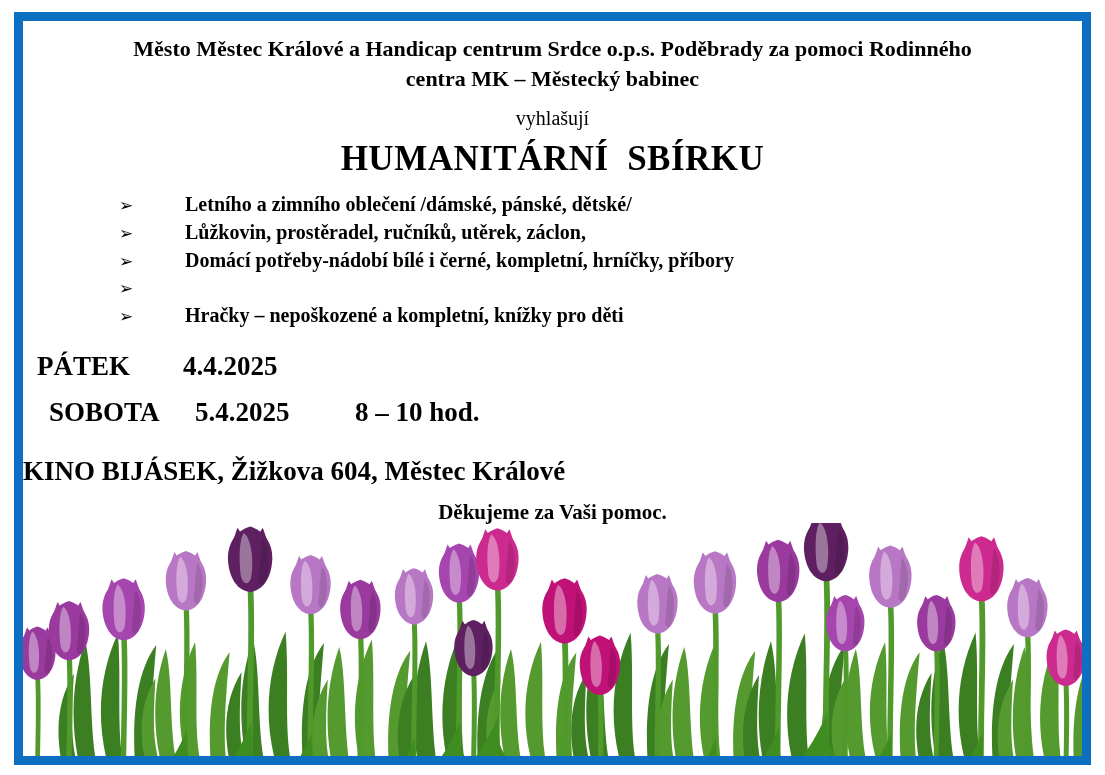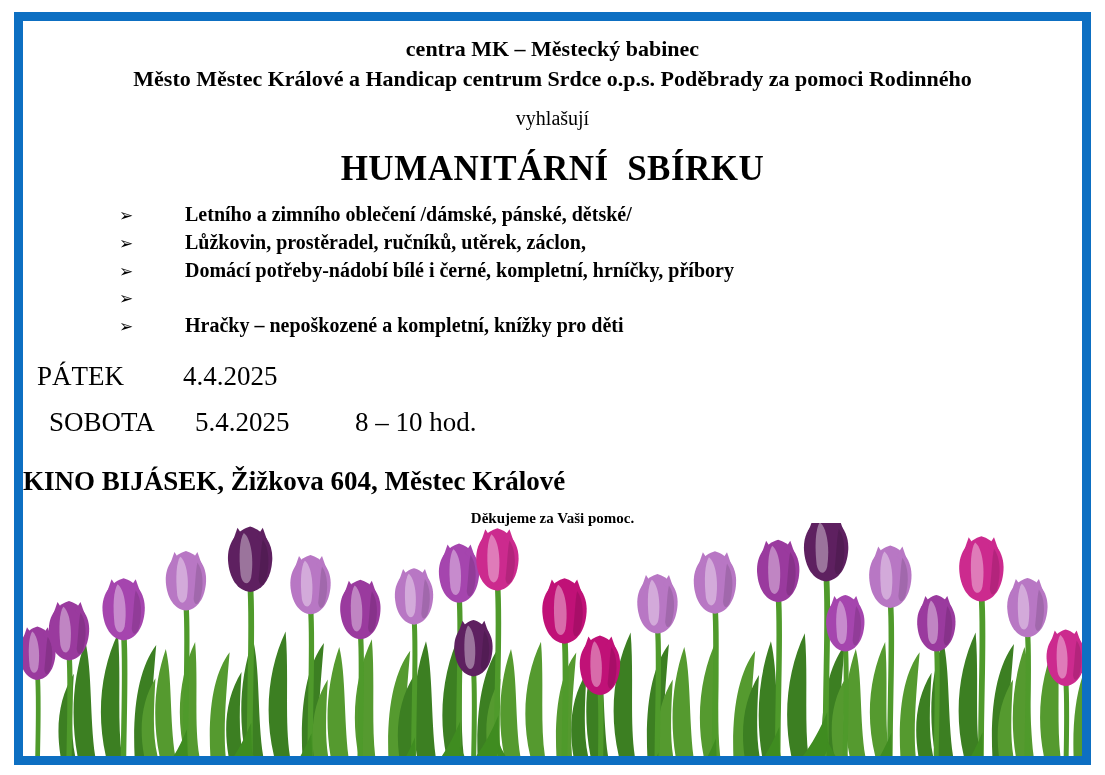--- a/index.html
+++ b/index.html
@@ -11,58 +11,58 @@
     position:absolute;top:12px;left:14px;right:14px;bottom:10px;
     border:9px solid #0d6fc2;background:#fff;overflow:hidden;
   }
   .content{position:relative;width:100%;height:100%;}
   .hdr{
     margin-top:13px;text-align:center;font-weight:bold;
     font-size:22px;line-height:30px;
   }
   .announce{margin-top:13px;text-align:center;font-weight:normal;font-size:20px;}
   .title{
-    margin-top:19px;text-align:center;font-weight:bold;font-size:35px;
+    margin-top:9px;text-align:center;font-weight:bold;font-size:35px;
     letter-spacing:.5px;white-space:pre;
   }
   ul.items{list-style:none;margin:12px 0 0 0;padding:0;}
   ul.items li{
     display:flex;align-items:baseline;padding-left:96px;
     font-weight:bold;font-size:20px;line-height:27px;
   }
   ul.items li .marker{
     width:66px;flex:0 0 66px;font-size:17px;
     font-family:"DejaVu Sans",sans-serif;
   }
   .sched{margin-top:17px;}
   .sched-row{
     display:flex;align-items:baseline;padding-left:14px;
-    font-weight:normal;font-size:27px;line-height:38px;white-space:pre;
+    font-weight:bold;font-size:27px;line-height:38px;white-space:pre;
   }
   .sched-row .day{width:146px;flex:0 0 146px;}
   .sched-row .date{width:160px;flex:0 0 160px;}
   .sched-row + .sched-row{margin-top:8px;margin-left:12px;}
   .location{margin-top:25px;text-align:left;font-weight:bold;font-size:27px;}
-  .thanks{margin-top:13px;text-align:center;font-weight:bold;font-size:15px;}
+  .thanks{margin-top:13px;text-align:center;font-weight:bold;font-size:21px;}
   .tulips{position:absolute;left:0;right:0;bottom:0;height:246px;}
   .tulips svg{display:block;width:100%;height:100%;}
   .stem{fill:none;stroke:#4f9a2b;stroke-width:5.5;stroke-linecap:round;}
   .leaf{fill:#3f8c20;stroke:none;}
   .grassA{fill:#3c7f22;}
   .grassB{fill:#559a2f;}
 </style>
 </head>
 <body>
 
 <div class="frame">
   <div class="content">
 
     <div class="hdr">
+      <div>Město Městec Králové a Handicap centrum Srdce o.p.s. Poděbrady za pomoci Rodinného</div>
       <div>centra MK – Městecký babinec</div>
-      <div>Město Městec Králové a Handicap centrum Srdce o.p.s. Poděbrady za pomoci Rodinného</div>
     </div>
 
     <div class="announce">vyhlašují</div>
 
     <div class="title">HUMANITÁRNÍ  SBÍRKU</div>
 
     <ul class="items">
       <li>
         <span class="marker">➢</span>
         <span>Letního a zimního oblečení /dámské, pánské, dětské/</span>

